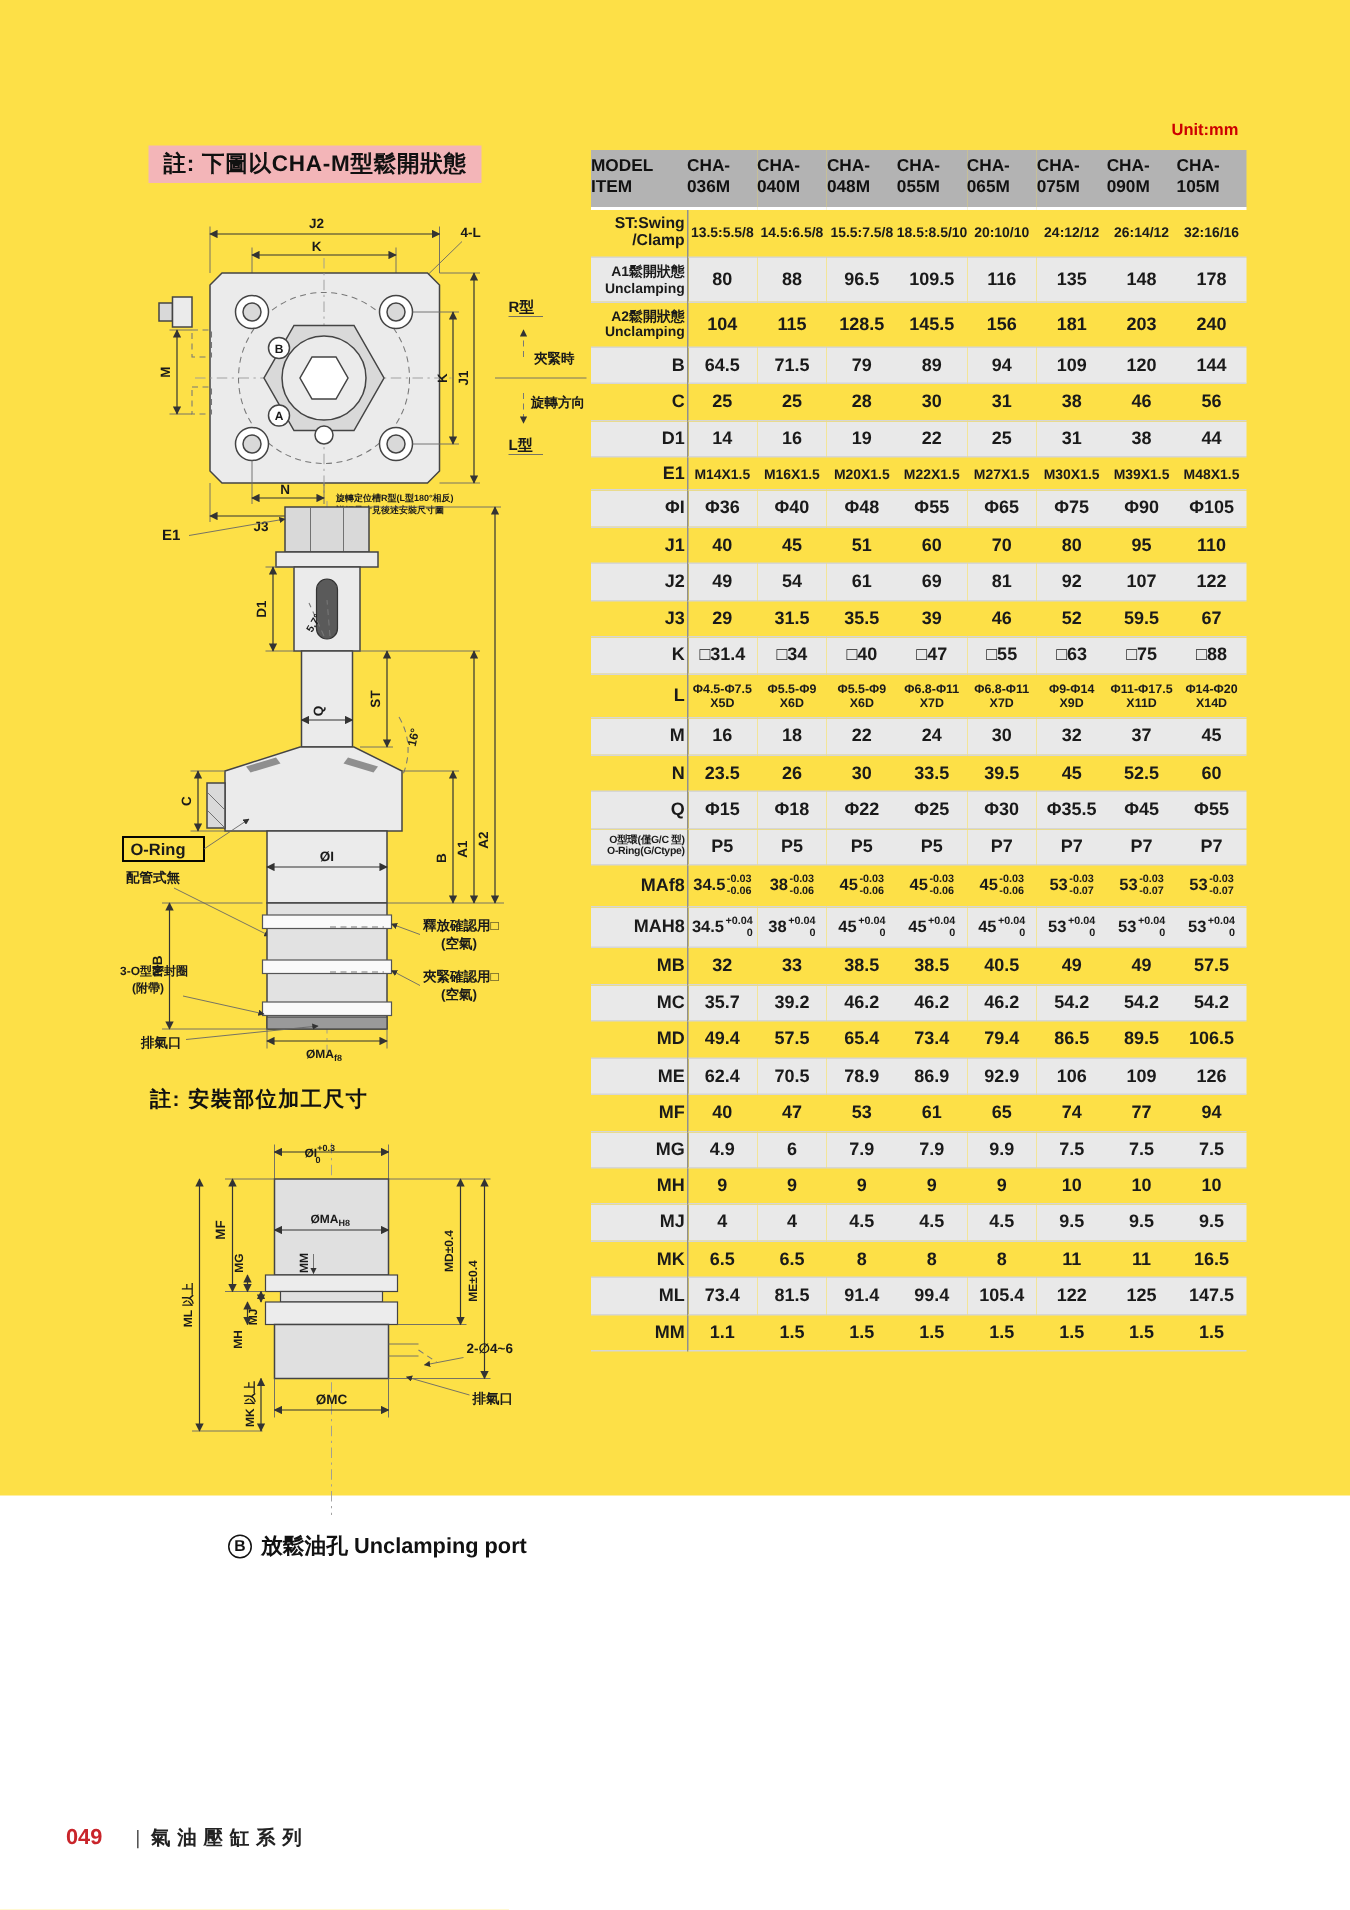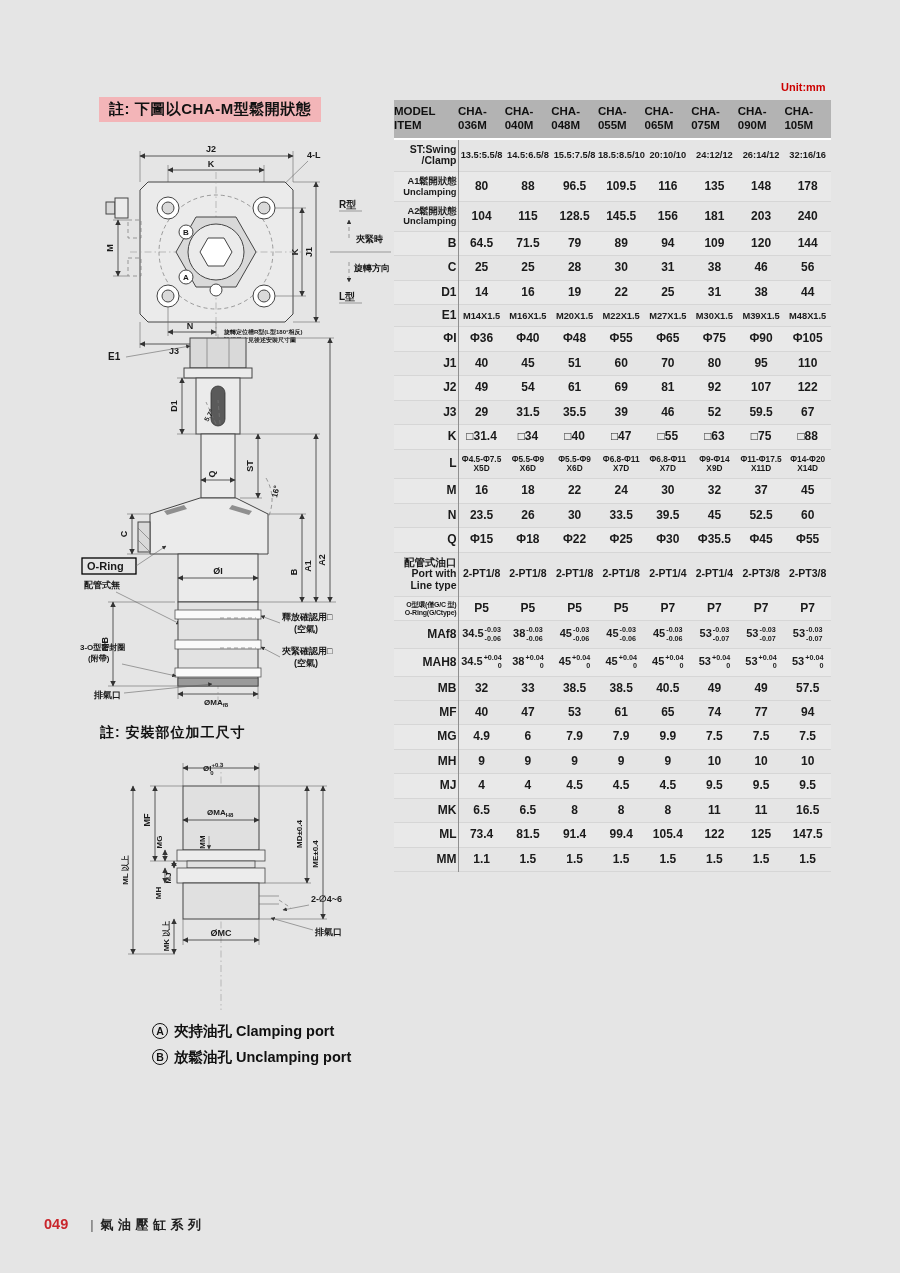--- a/index.html
+++ b/index.html
@@ -1,18 +1,18 @@
 <!DOCTYPE html>
 <html><head>
 <meta charset="utf-8">
 <style>
   *{margin:0;padding:0;box-sizing:border-box}
   html,body{background:#fff}
   body{width:900px;height:1273px;position:relative;font-family:"Liberation Sans","DejaVu Sans",sans-serif;color:#1a1a1a;overflow:hidden}
-  .page{position:absolute;left:0;top:0;width:900px;height:1273px;background:#e5e5e5}
+  .page{position:absolute;left:0;top:0;width:900px;height:997px;background:#fde047}
 
   .unit{position:absolute;left:781px;top:81px;color:#cc0000;font-size:11px;font-weight:bold}
   .note1{position:absolute;left:99px;top:97px;background:#f3b5b8;color:#111;font-weight:bold;font-size:15px;padding:3px 10px;letter-spacing:.5px;white-space:nowrap}
   .note2{position:absolute;left:100px;top:724px;color:#111;font-weight:bold;font-size:14px;letter-spacing:1px;white-space:nowrap}
 
   .svg-top{position:absolute;left:78px;top:140px}
   .svg-side{position:absolute;left:80px;top:330px}
   .svg-mach{position:absolute;left:75px;top:758px}
 
   svg text{fill:#1a1a1a;font-weight:600;font-family:"Liberation Sans","DejaVu Sans",sans-serif}
@@ -371,23 +371,20 @@
         <line class="ext" x1="184" y1="146" x2="204" y2="146"></line>
       <line class="dash" x1="204" y1="142" x2="216" y2="150"></line>
       <text class="t9" x="236" y="144">2-∅4~6</text>
       <line class="ext" x1="234" y1="147" x2="208" y2="152" marker-end="url(#am1)"></line>
       <text class="t9" x="240" y="177">排氣口</text>
       <line class="ext" x1="238" y1="172" x2="196" y2="160" marker-end="url(#am1)"></line>
     </g>
   </svg>
 
   <div class="legend">
-    <div>
-      <span class="circ">A</span><span>夾持油孔 Clamping port</span>
-    </div>
     <div>
       <span class="circ">B</span><span>放鬆油孔 Unclamping port</span>
     </div>
   </div>
 
   <table class="spec">
     <colgroup>
       <col class="c0">
         <col>
         <col>
@@ -667,35 +664,20 @@
           </th>
           <td>Φ15</td>
           <td>Φ18</td>
           <td>Φ22</td>
           <td>Φ25</td>
           <td>Φ30</td>
           <td>Φ35.5</td>
           <td>Φ45</td>
           <td>Φ55</td>
         </tr>
-        <tr class="lbl-md sm2">
-          <th>
-            <div>配管式油口</div>
-            <div>Port with</div>
-            <div>Line type</div>
-          </th>
-          <td>2-PT1/8</td>
-          <td>2-PT1/8</td>
-          <td>2-PT1/8</td>
-          <td>2-PT1/8</td>
-          <td>2-PT1/4</td>
-          <td>2-PT1/4</td>
-          <td>2-PT3/8</td>
-          <td>2-PT3/8</td>
-        </tr>
         <tr class="shade lbl-xs">
           <th>
             <div>O型環(僅G/C 型)</div>
             <div>O-Ring(G/Ctype)</div>
           </th>
           <td>P5</td>
           <td>P5</td>
           <td>P5</td>
           <td>P5</td>
           <td>P7</td>
@@ -783,20 +765,59 @@
           </th>
           <td>32</td>
           <td>33</td>
           <td>38.5</td>
           <td>38.5</td>
           <td>40.5</td>
           <td>49</td>
           <td>49</td>
           <td>57.5</td>
         </tr>
+        <tr class="shade">
+          <th>
+            <div>MC</div>
+          </th>
+          <td>35.7</td>
+          <td>39.2</td>
+          <td>46.2</td>
+          <td>46.2</td>
+          <td>46.2</td>
+          <td>54.2</td>
+          <td>54.2</td>
+          <td>54.2</td>
+        </tr>
+        <tr>
+          <th>
+            <div>MD</div>
+          </th>
+          <td>49.4</td>
+          <td>57.5</td>
+          <td>65.4</td>
+          <td>73.4</td>
+          <td>79.4</td>
+          <td>86.5</td>
+          <td>89.5</td>
+          <td>106.5</td>
+        </tr>
+        <tr class="shade">
+          <th>
+            <div>ME</div>
+          </th>
+          <td>62.4</td>
+          <td>70.5</td>
+          <td>78.9</td>
+          <td>86.9</td>
+          <td>92.9</td>
+          <td>106</td>
+          <td>109</td>
+          <td>126</td>
+        </tr>
         <tr>
           <th>
             <div>MF</div>
           </th>
           <td>40</td>
           <td>47</td>
           <td>53</td>
           <td>61</td>
           <td>65</td>
           <td>74</td>

